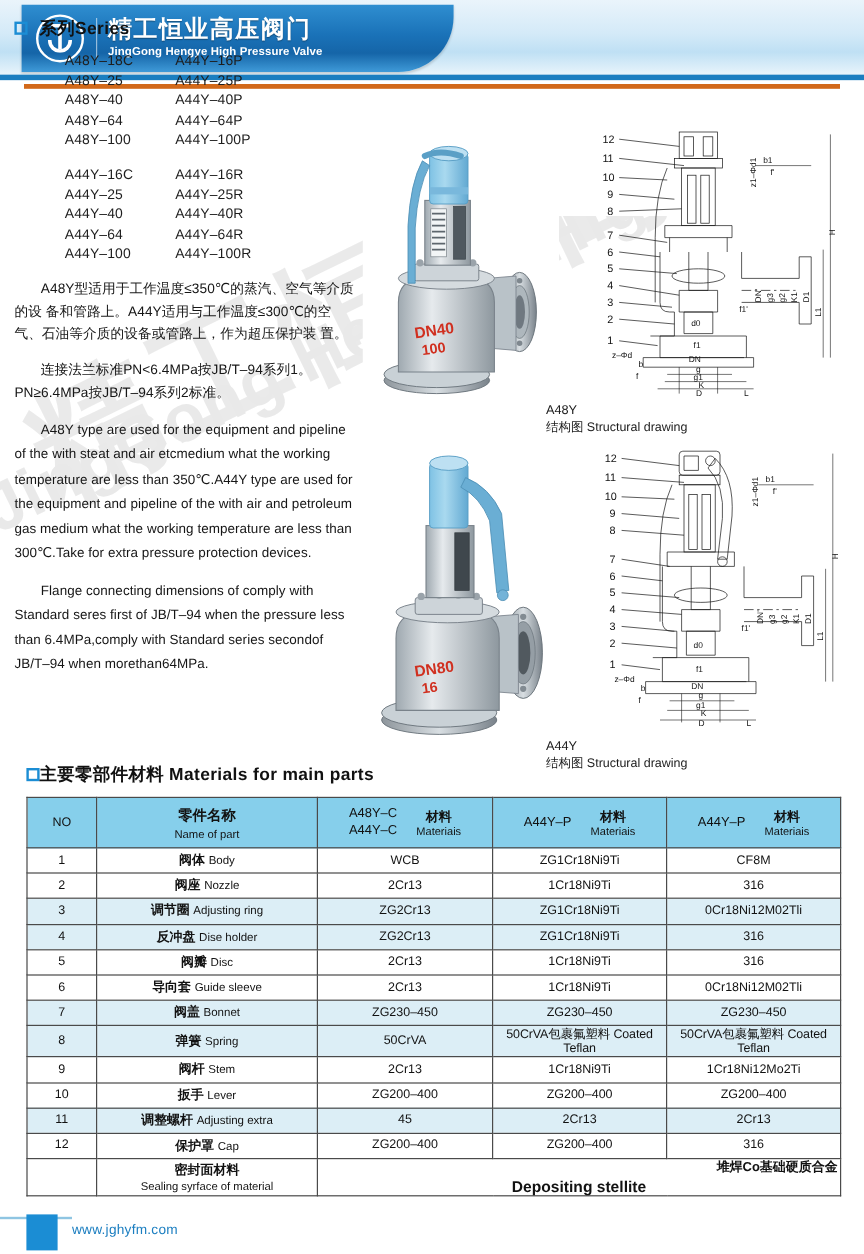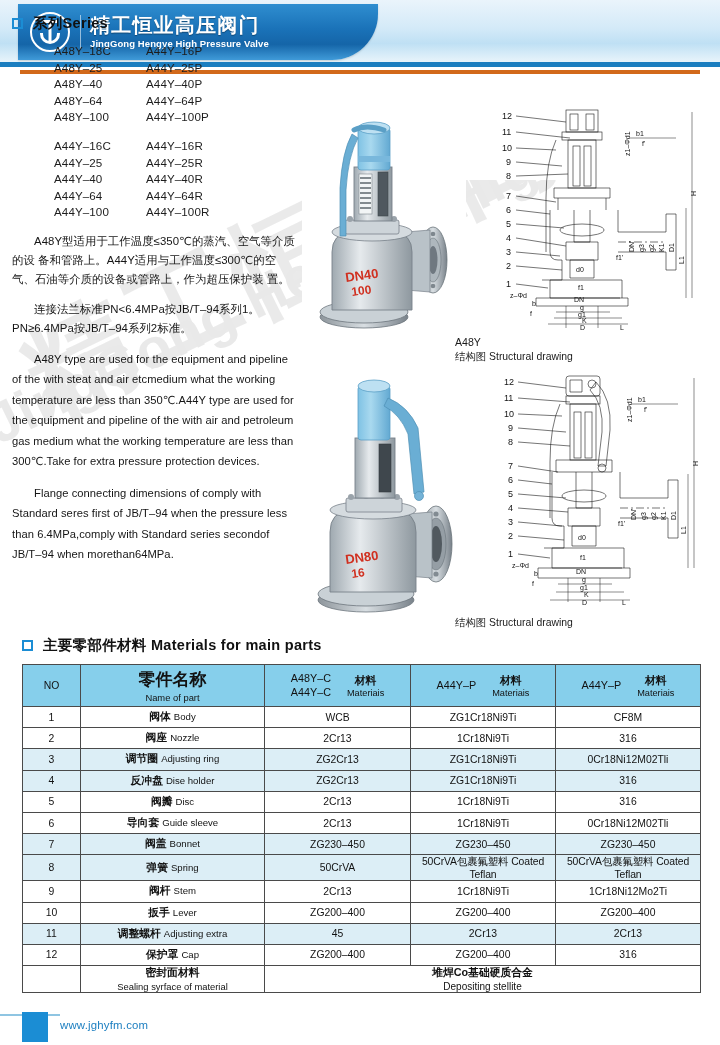--- a/index.html
+++ b/index.html
@@ -111,21 +111,21 @@
   .draw-cap {
     position:absolute; text-align:left; width: 240px; left: 455px;
     font-size: 10.4px; color:#1a1a1a; line-height: 13.5px;
   }
   .cap-1 { top: 336px; }
   .cap-2 { top: 616px; }
   .cap-model { font-size: 10.6px; }
 
   
   .table-sec { position: absolute; left: 22px; top: 636px; width: 678px; }
-  .tbl-head-row { display:flex; align-items:center; gap:10px; margin-bottom: 9px; }
+  .tbl-head-row { display:flex; align-items:center; margin-bottom: 9px; }
 
   table.mat {
     border-collapse: collapse; width: 678px;
     table-layout: fixed;
   }
   table.mat th, table.mat td {
     border: 1px solid #4a4a4a;
     text-align: center;
     color:#121212;
     font-size: 10.4px;
@@ -133,41 +133,41 @@
   }
   table.mat th {
     background: #86cfeb;
     height: 42px;
     font-weight: 400;
   }
   table.mat td { height: 21.2px; }
   tr.alt td { background: #dceef6; }
 
   .th-no { font-size: 11.6px; }
-  .th-two-cn { font-size: 17px; font-weight:700; display:block; }
+  .th-two-cn { font-size: 12px; font-weight:700; display:block; }
   .th-two-en { font-size: 9.4px; display:block; margin-top:1px; }
   .th-mat {
     display:flex; align-items:center; justify-content:center; gap: 16px;
   }
   .th-mat .lhs { text-align:left; font-size: 10.8px; line-height:13.5px; }
   .th-mat .rhs { text-align:left; }
   .th-mat .rhs .cn { font-size: 10.8px; font-weight:700; display:block;text-align:center; }
   .th-mat .rhs .en { font-size: 9.2px; display:block; }
 
   td.partname { text-align: left; padding-left: 9px; }
   td.partname .cn { font-size: 10.8px; font-weight: 700; }
   td.partname .en { font-size: 9.6px; margin-left: 3px; }
 
   td.tight { font-size: 9.6px; letter-spacing:-.1px; }
 
   td.seal { height: 40px; text-align:left; padding-left: 9px; }
   td.seal .cn { font-size: 10.8px; font-weight:700; display:block; }
   td.seal .en { font-size: 9.4px; display:block; margin-top:1px; }
-  td.sealval .cn { font-size: 10.8px; font-weight:700; display:block; }
-  td.sealval .en { font-size: 10px; display:block; margin-top:1px; }
+  td.sealval .cn { font-size: 10.8px; font-weight:700; display:block;text-align:right; }
+  td.sealval .en { font-size: 13px; display:block; margin-top:1px;font-weight:bold; }
 
   
   .footer { position:absolute; left:0; top: 1000px; width:720px; height:45px;padding-left:32px; }
   .foot-line { position:absolute; left: 0; top: 14px; width: 60px; height:1.5px; background:#8fc5e2; }
   .foot-sq { position:absolute; left: 22px; top: 12px; width: 26px; height: 30px; background:#1b8dd4; }
   .foot-url { position:absolute; left: 60px; top: 19px; font-size: 11.4px; color:#1b7ec0; letter-spacing:.2px; }
 
   
   .wm {
     position:absolute; left: 0; top: 180px; width: 720px; height: 560px;
@@ -531,20 +531,21 @@
         <text x="162" y="60" transform="rotate(-90 162 60)">z1–Φd1</text>
         <text x="166" y="158" transform="rotate(-90 166 158)">DN'</text>
         <text x="176" y="158" transform="rotate(-90 176 158)">g3</text>
         <text x="186" y="158" transform="rotate(-90 186 158)">g2</text>
         <text x="196" y="158" transform="rotate(-90 196 158)">K1</text>
         <text x="206" y="158" transform="rotate(-90 206 158)">D1</text>
       </g>
     </svg>
   </div>
   <div class="draw-cap cap-2">
+    <div class="cap-model">A44Y</div>
     <div>结构图 Structural drawing</div>
   </div>
 
   <div class="table-sec">
     <div class="tbl-head-row">
       <div class="sq"></div>
       <div class="sec-title">主要零部件材料 Materials for main parts</div>
     </div>
 
     <table class="mat">

